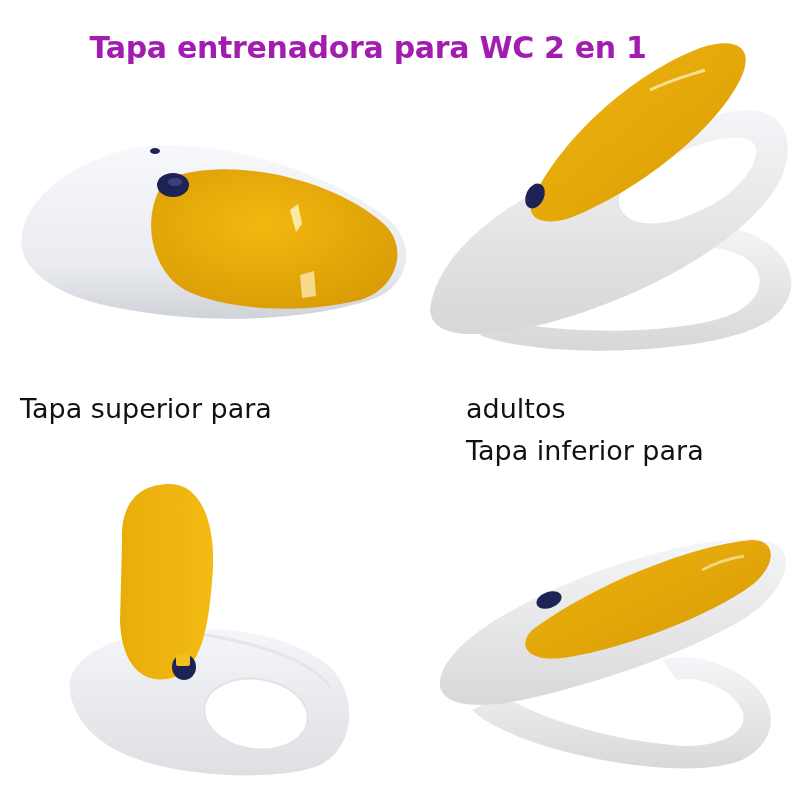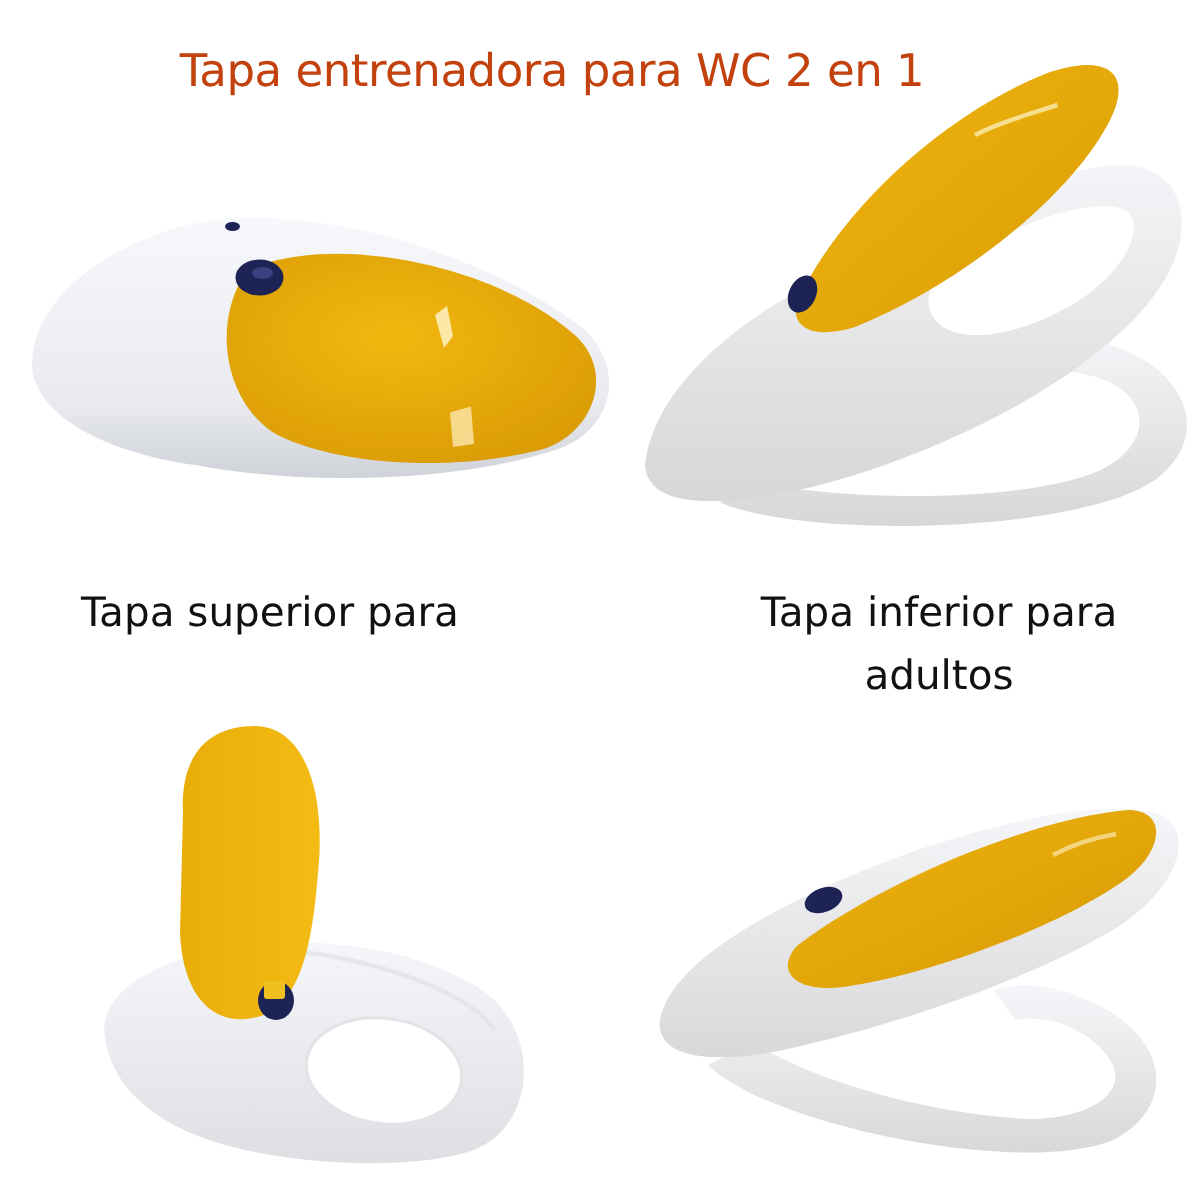--- a/index.html
+++ b/index.html
@@ -1,18 +1,18 @@
 <!DOCTYPE html>
 <html><head>
 <meta charset="utf-8">
 <style>
   html, body { margin:0; padding:0; background:#ffffff; }
   body { width:800px; height:800px; position:relative; overflow:hidden; font-family:"DejaVu Sans", "Liberation Sans", sans-serif; }
-  .title { position:absolute; left:0; width:736px; top:30px; text-align:center; font-weight:normal; font-size:30px; color:#c2410c; letter-spacing:-0.3px; z-index:5; }
-  .caption { position:absolute; font-size:27px; line-height:42px; color:#111; text-align:center; }
+  .title { position:absolute; left:0; width:736px; top:30px; text-align:center; font-weight:bold; font-size:30px; color:#a21caf; letter-spacing:-0.3px; z-index:5; }
+  .caption { position:absolute; font-size:27px; line-height:42px; color:#111; }
   .cap-left { left:20px; width:320px; top:388px; }
   .cap-right { left:466px; width:320px; top:388px; }
   .photo { position:absolute; }
   svg { display:block; }
 </style>
 </head>
 <body>
 
 <div class="title">Tapa entrenadora para WC 2 en 1</div>
 
@@ -61,22 +61,22 @@
     <path d="M112,160 C140,100 210,35 280,8 C320,-5 335,10 320,40 C295,90 220,150 150,178 C125,186 105,180 112,160 Z" fill="url(#y2)"></path>
     <path d="M230,50 C250,40 270,35 285,30" stroke="#fff3c8" stroke-width="3" fill="none" opacity="0.7"></path>
     <ellipse cx="115" cy="156" rx="9" ry="13" fill="#1e2356" transform="rotate(25 115 156)"></ellipse>
   </svg>
 </div>
 
 <div class="caption cap-left">
   <div>Tapa superior para</div>
 </div>
 <div class="caption cap-right">
+  <div>adultos</div>
   <div>Tapa inferior para</div>
-  <div>adultos</div>
 </div>
 
 <div class="photo" style="left:60px;top:482px;width:300px;height:300px;">
   <svg width="300" height="300" viewBox="0 0 300 300">
     <defs>
       <linearGradient id="w3" x1="0" y1="0" x2="0" y2="1">
         <stop offset="0" stop-color="#f5f6f9"></stop>
           <stop offset="1" stop-color="#dedfe3"></stop>
       </linearGradient>
       <linearGradient id="y3" x1="0" y1="0" x2="1" y2="0">

